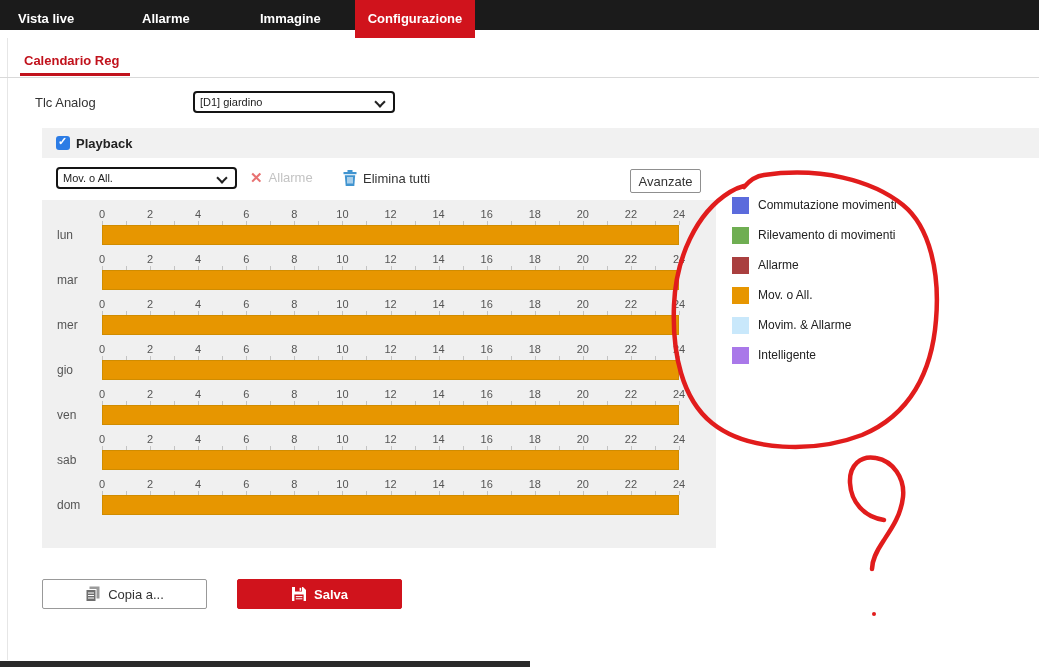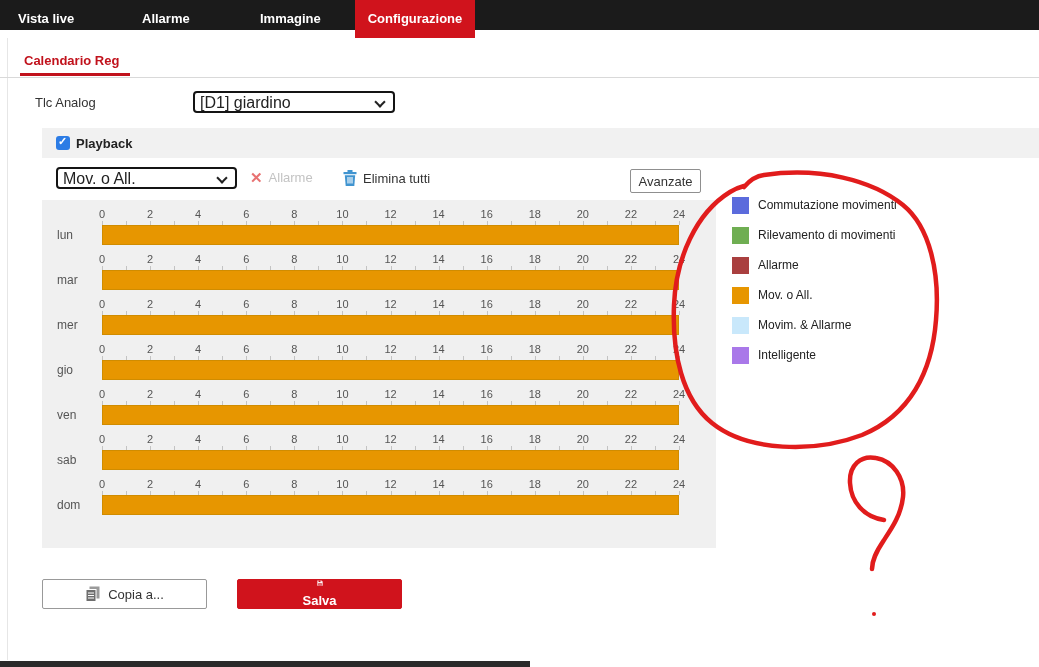--- a/index.html
+++ b/index.html
@@ -16,21 +16,21 @@
 
   
   .tab{position:absolute;left:24px;top:53px;font-size:13px;font-weight:bold;color:#c1121c;cursor:pointer;}
   .tab-underline{position:absolute;left:20px;top:73px;width:110px;height:3px;background:#c1121c;}
   .tab-divider{position:absolute;left:0;top:77px;width:1039px;height:1px;background:#d9d9d9;}
 
   .field-label{position:absolute;font-size:13px;color:#333;}
 
   
   .select{position:absolute;background:#fff;border:2px solid #141414;border-radius:4px;
-          font-size:16px;color:#222;line-height:19px;padding:0 20px 4px 5px;cursor:pointer;
+          font-size:11px;color:#222;line-height:19px;padding:0 20px 4px 5px;cursor:pointer;
           white-space:nowrap;overflow:hidden;box-sizing:border-box;}
   .chevron{position:absolute;right:9px;top:5px;width:6px;height:6px;
            border-right:2px solid #222;border-bottom:2px solid #222;transform:rotate(45deg);}
 
   
   .band{position:absolute;left:42px;top:128px;width:997px;height:30px;background:#f1f1f1;}
   .checkbox{position:absolute;left:14px;top:8px;width:14px;height:14px;background:#2c7ce5;
             border-radius:3px;cursor:pointer;}
   .checkbox .check{position:absolute;left:2px;top:-1px;color:#fff;font-size:11px;font-weight:bold;}
   .band-label{position:absolute;left:34px;top:8px;font-size:13px;font-weight:bold;color:#222;}
@@ -54,21 +54,21 @@
 
   
   .legend-item{position:absolute;left:732px;height:17px;}
   .legend-swatch{position:absolute;left:0;top:0;width:17px;height:17px;}
   .legend-label{position:absolute;left:26px;top:0;line-height:17px;font-size:12px;color:#222;white-space:nowrap;}
 
   
   .btn{position:absolute;top:579px;width:165px;height:30px;border-radius:2px;font-size:13px;
        display:flex;align-items:center;justify-content:center;gap:7px;cursor:pointer;box-sizing:border-box;}
   .btn-copy{left:42px;background:#fff;border:1px solid #999;color:#333;}
-  .btn-save{left:237px;background:#d0131c;border:1px solid #d0131c;color:#fff;font-weight:bold;flex-direction:column;}
+  .btn-save{left:237px;background:#d0131c;border:1px solid #d0131c;color:#fff;font-weight:bold;}
 
   .bottom-strip{position:absolute;left:0;top:661px;width:530px;height:6px;background:#2a2a2a;}
 
   .annot{position:absolute;left:0;top:0;width:1039px;height:667px;pointer-events:none;z-index:50;}
 </style>
 </head>
 <body>
 
 <div class="screen">
 

